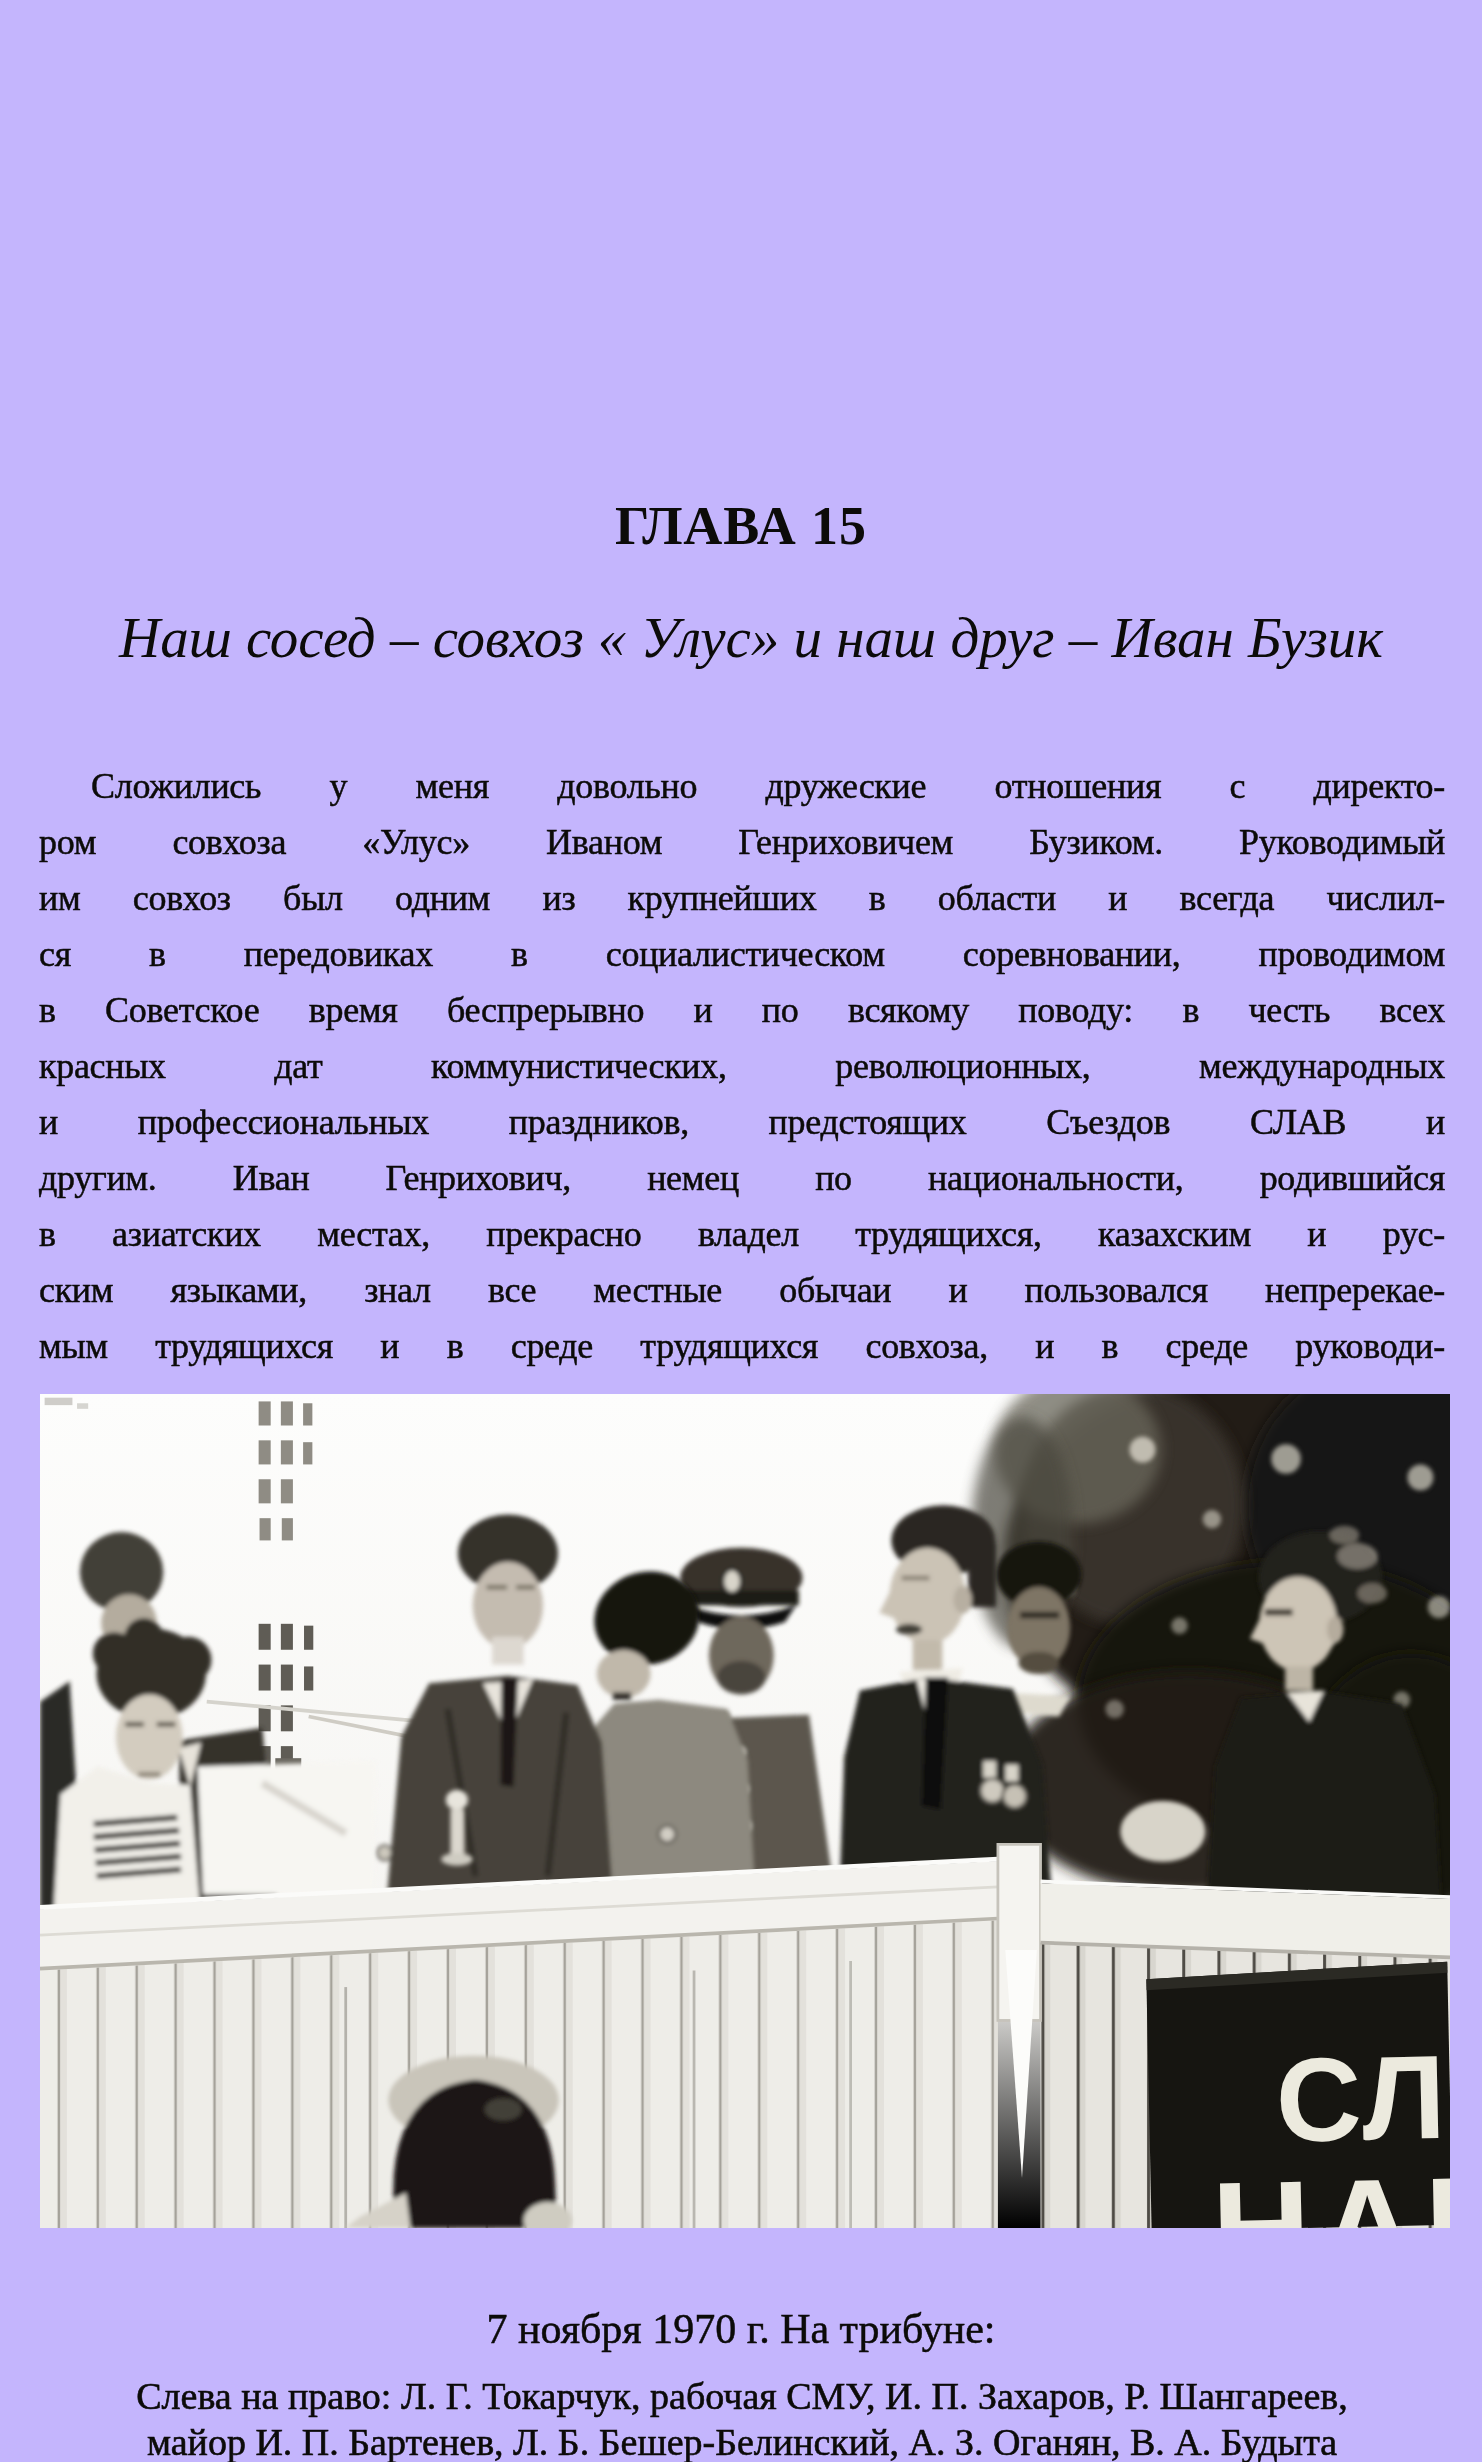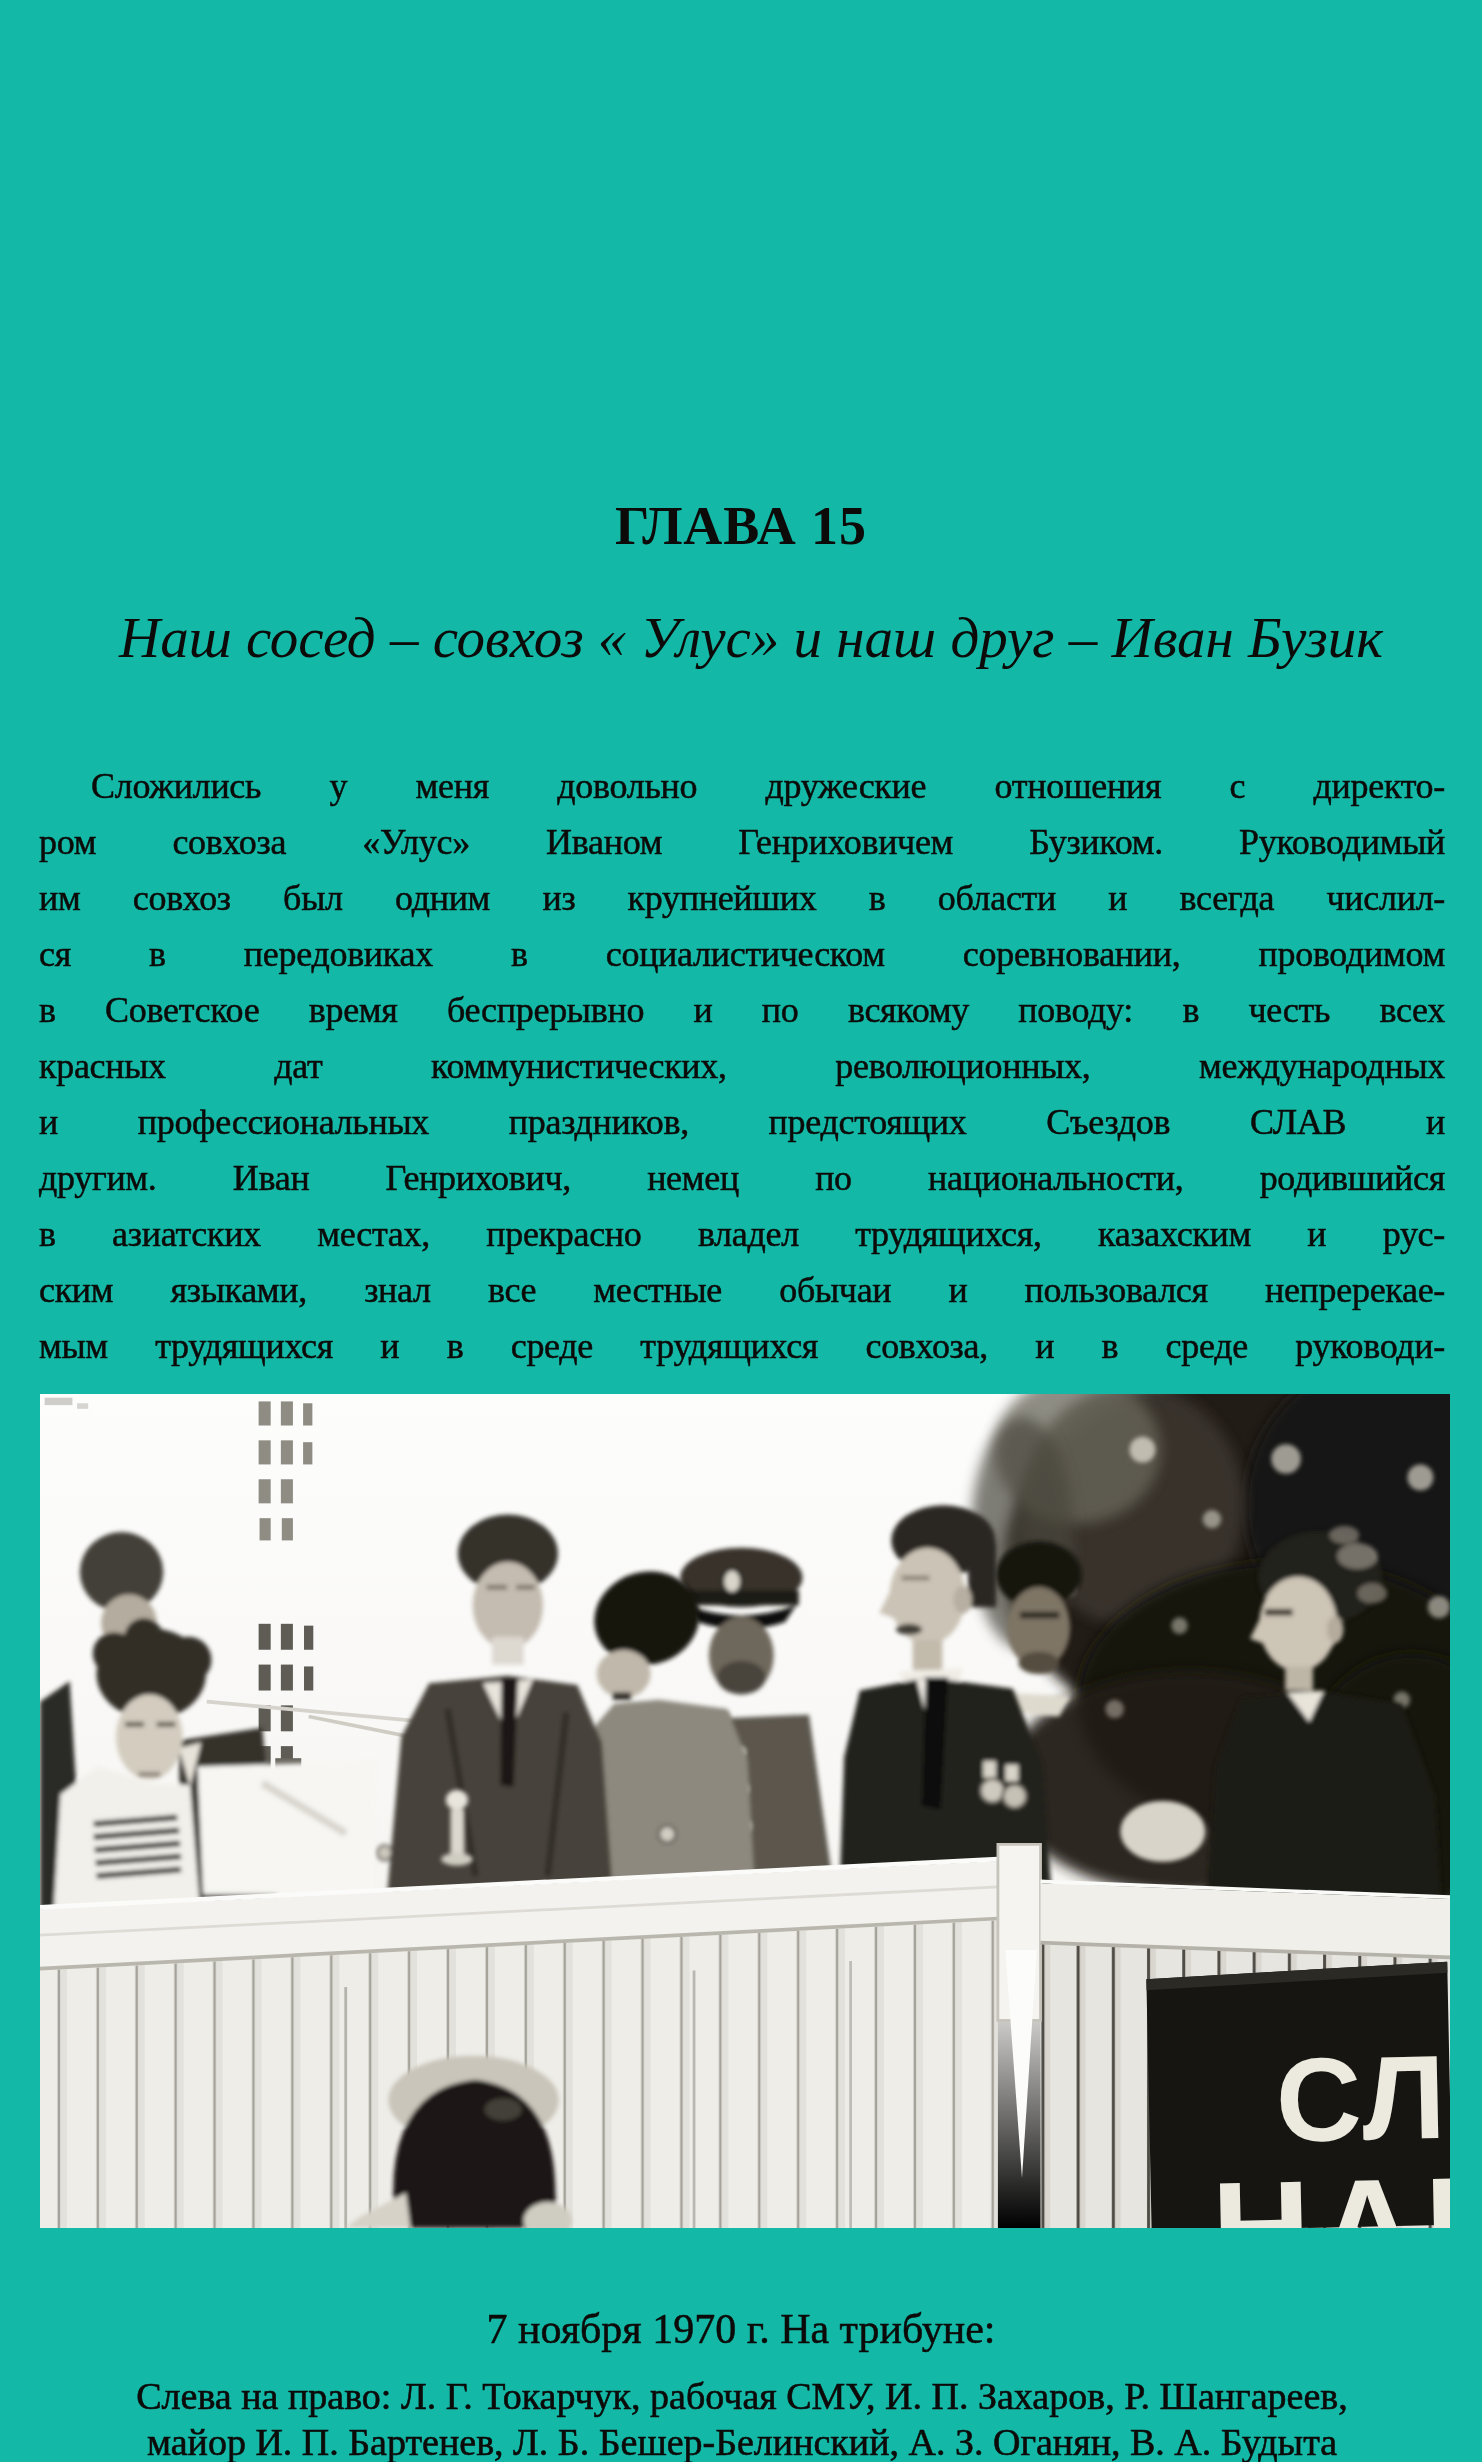--- a/index.html
+++ b/index.html
@@ -1,21 +1,21 @@
 <!DOCTYPE html>
 <html style="font-size:15px"><head>
 <meta charset="utf-8">
 <style>
   html,body{margin:0;padding:0;background:#ffffff;}
   body{
     width:1482px;height:2462px;position:relative;overflow:hidden;
     font-family:"Liberation Serif","DejaVu Serif",serif;
     color:#0c0b09;
   }
-  .page{position:absolute;inset:0;background:#14b8a6;text-decoration:underline;}
+  .page{position:absolute;inset:0;background:#c4b5fd;text-decoration:underline;}
   .chapter{
     position:absolute;top:495px;left:0;width:1482px;margin:0;
     text-align:center;font-size:54px;font-weight:bold;letter-spacing:0.9px;
   }
   .subtitle{
     position:absolute;top:595px;left:0;width:1482px;margin:10px;
     text-align:center;font-style:italic;font-weight:normal;font-size:57px;
   }
   .paragraph{
     position:absolute;top:758px;left:39px;width:1406px;

